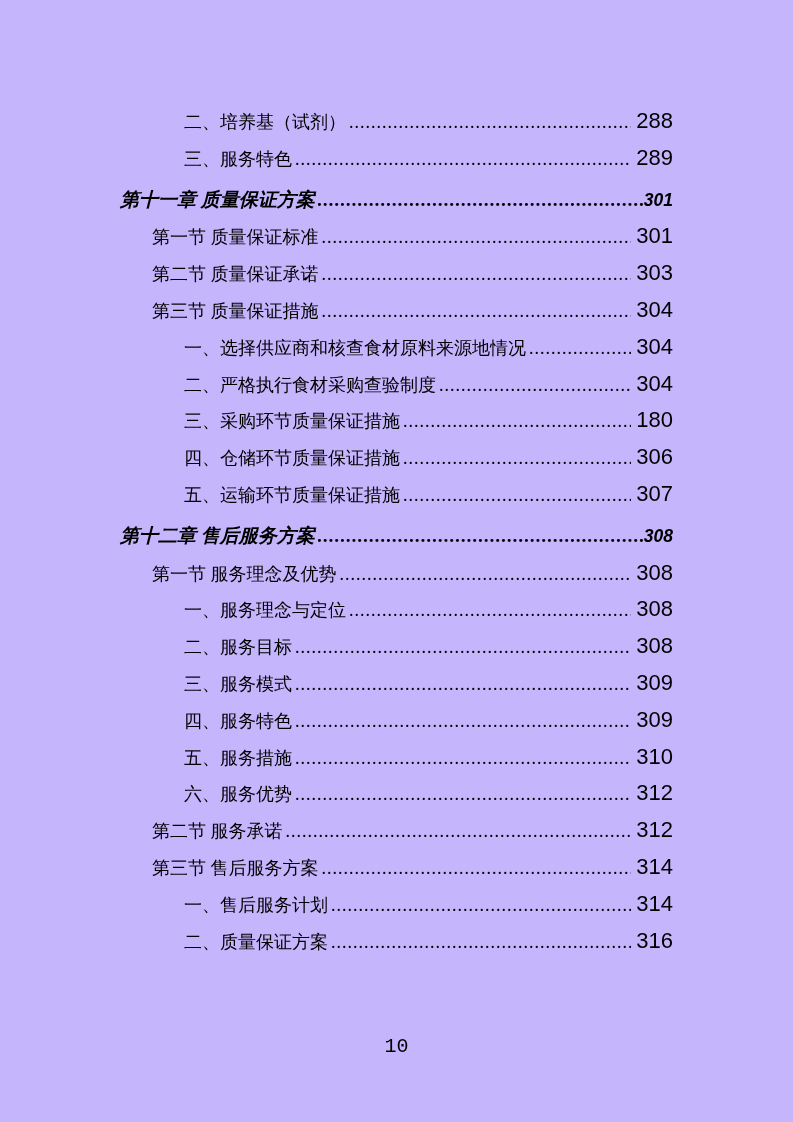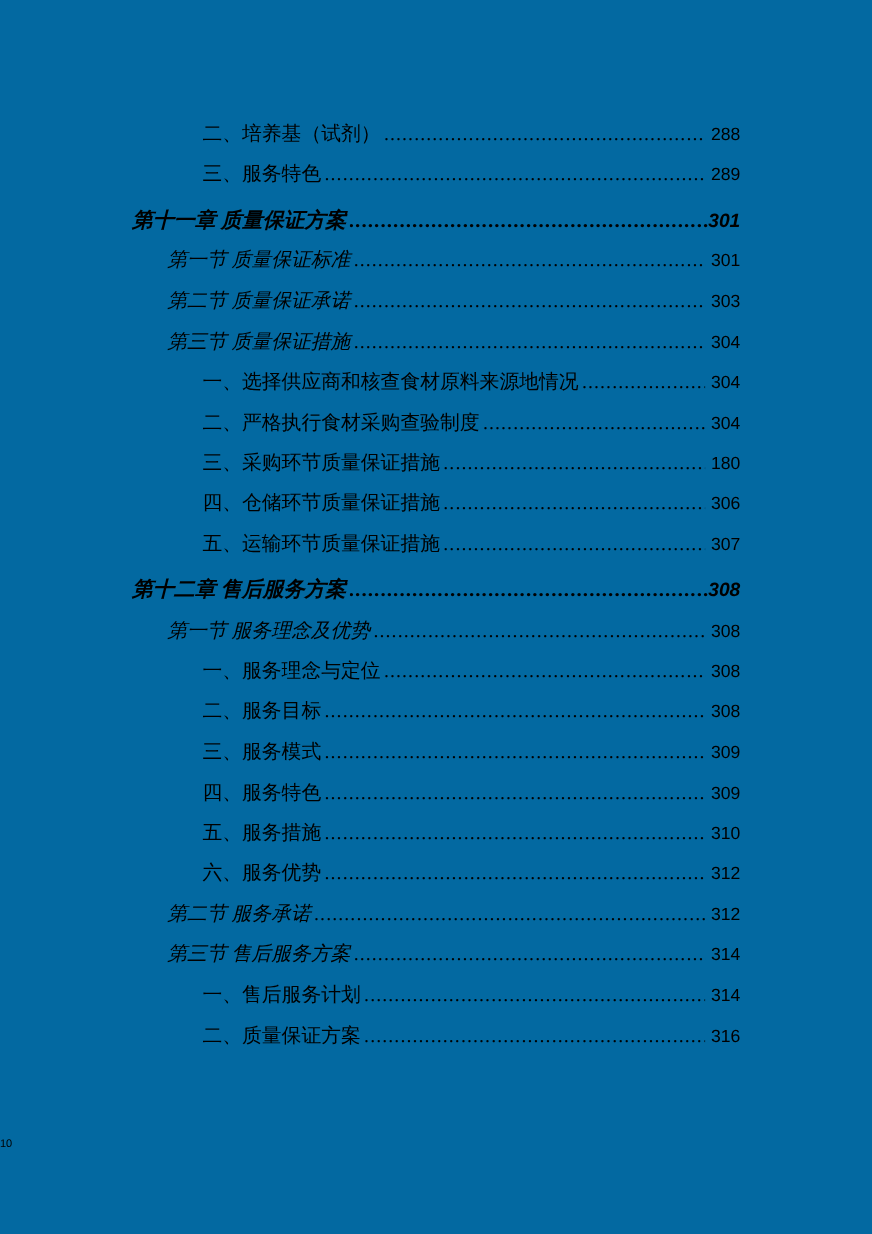--- a/index.html
+++ b/index.html
@@ -5,21 +5,21 @@
   html, body {
     margin: 0;
     padding: 0;
     background: #e8e8e8;
   }
   .page {
     position: relative;
     width: 793px;
     height: 1122px;
     margin: 0 auto;
-    background: #0369a1;
+    background: #c4b5fd;
     color: #000000;
     overflow: hidden;
     font-family: "Liberation Serif", "DejaVu Serif", serif;
   }
   .toc {
     position: absolute;
     left: 120px;
     top: 103px;
     width: 553px;
   }
@@ -30,53 +30,54 @@
     font-size: 18px;
     line-height: 36.8px;
     white-space: nowrap;
   }
   .toc-row.lvl1 {
     font-weight: 700;
     font-size: 19px;
     margin-top: 5px;
     font-style: italic;
   }
-  .toc-row.lvl2 .toc-label { padding-left: 32px; font-style: italic; }
+  .toc-row.lvl2 .toc-label { padding-left: 32px; }
   .toc-row.lvl3 .toc-label { padding-left: 64px; }
   .toc-label {
     flex: 0 0 auto;
     line-height: 36.8px;
   }
   .toc-leader {
     flex: 1 1 auto;
     min-width: 0;
     overflow: hidden;
     white-space: nowrap;
     margin-left: 3px;
     line-height: 36.8px;
   }
   .toc-leader::after {
     content: "..........................................................................................................................................................................";
     letter-spacing: 1px;
   }
   .toc-page {
     flex: 0 0 auto;
     font-family: "Liberation Sans", "DejaVu Sans", sans-serif;
-    font-size: 16px;
+    font-size: 22px;
     line-height: 36.8px;
     padding-left: 5px;
   }
   .toc-row.lvl1 .toc-page { padding-left: 0; font-size: 17.5px; }
   .footer {
     position: absolute;
     left: 0;
     right: 0;
     top: 1035px;
-    font-family: Liberation Sans, sans-serif;
-    font-size: 10px;
+    text-align: center;
+    font-family: Liberation Mono, monospace;
+    font-size: 20px;
     color: #000000;
   }
 </style>
 </head>
 <body>
 
 <div class="page">
   <div class="toc" id="toc">
       <div class="toc-row lvl3">
         <span class="toc-label">二、培养基（试剂）</span>

